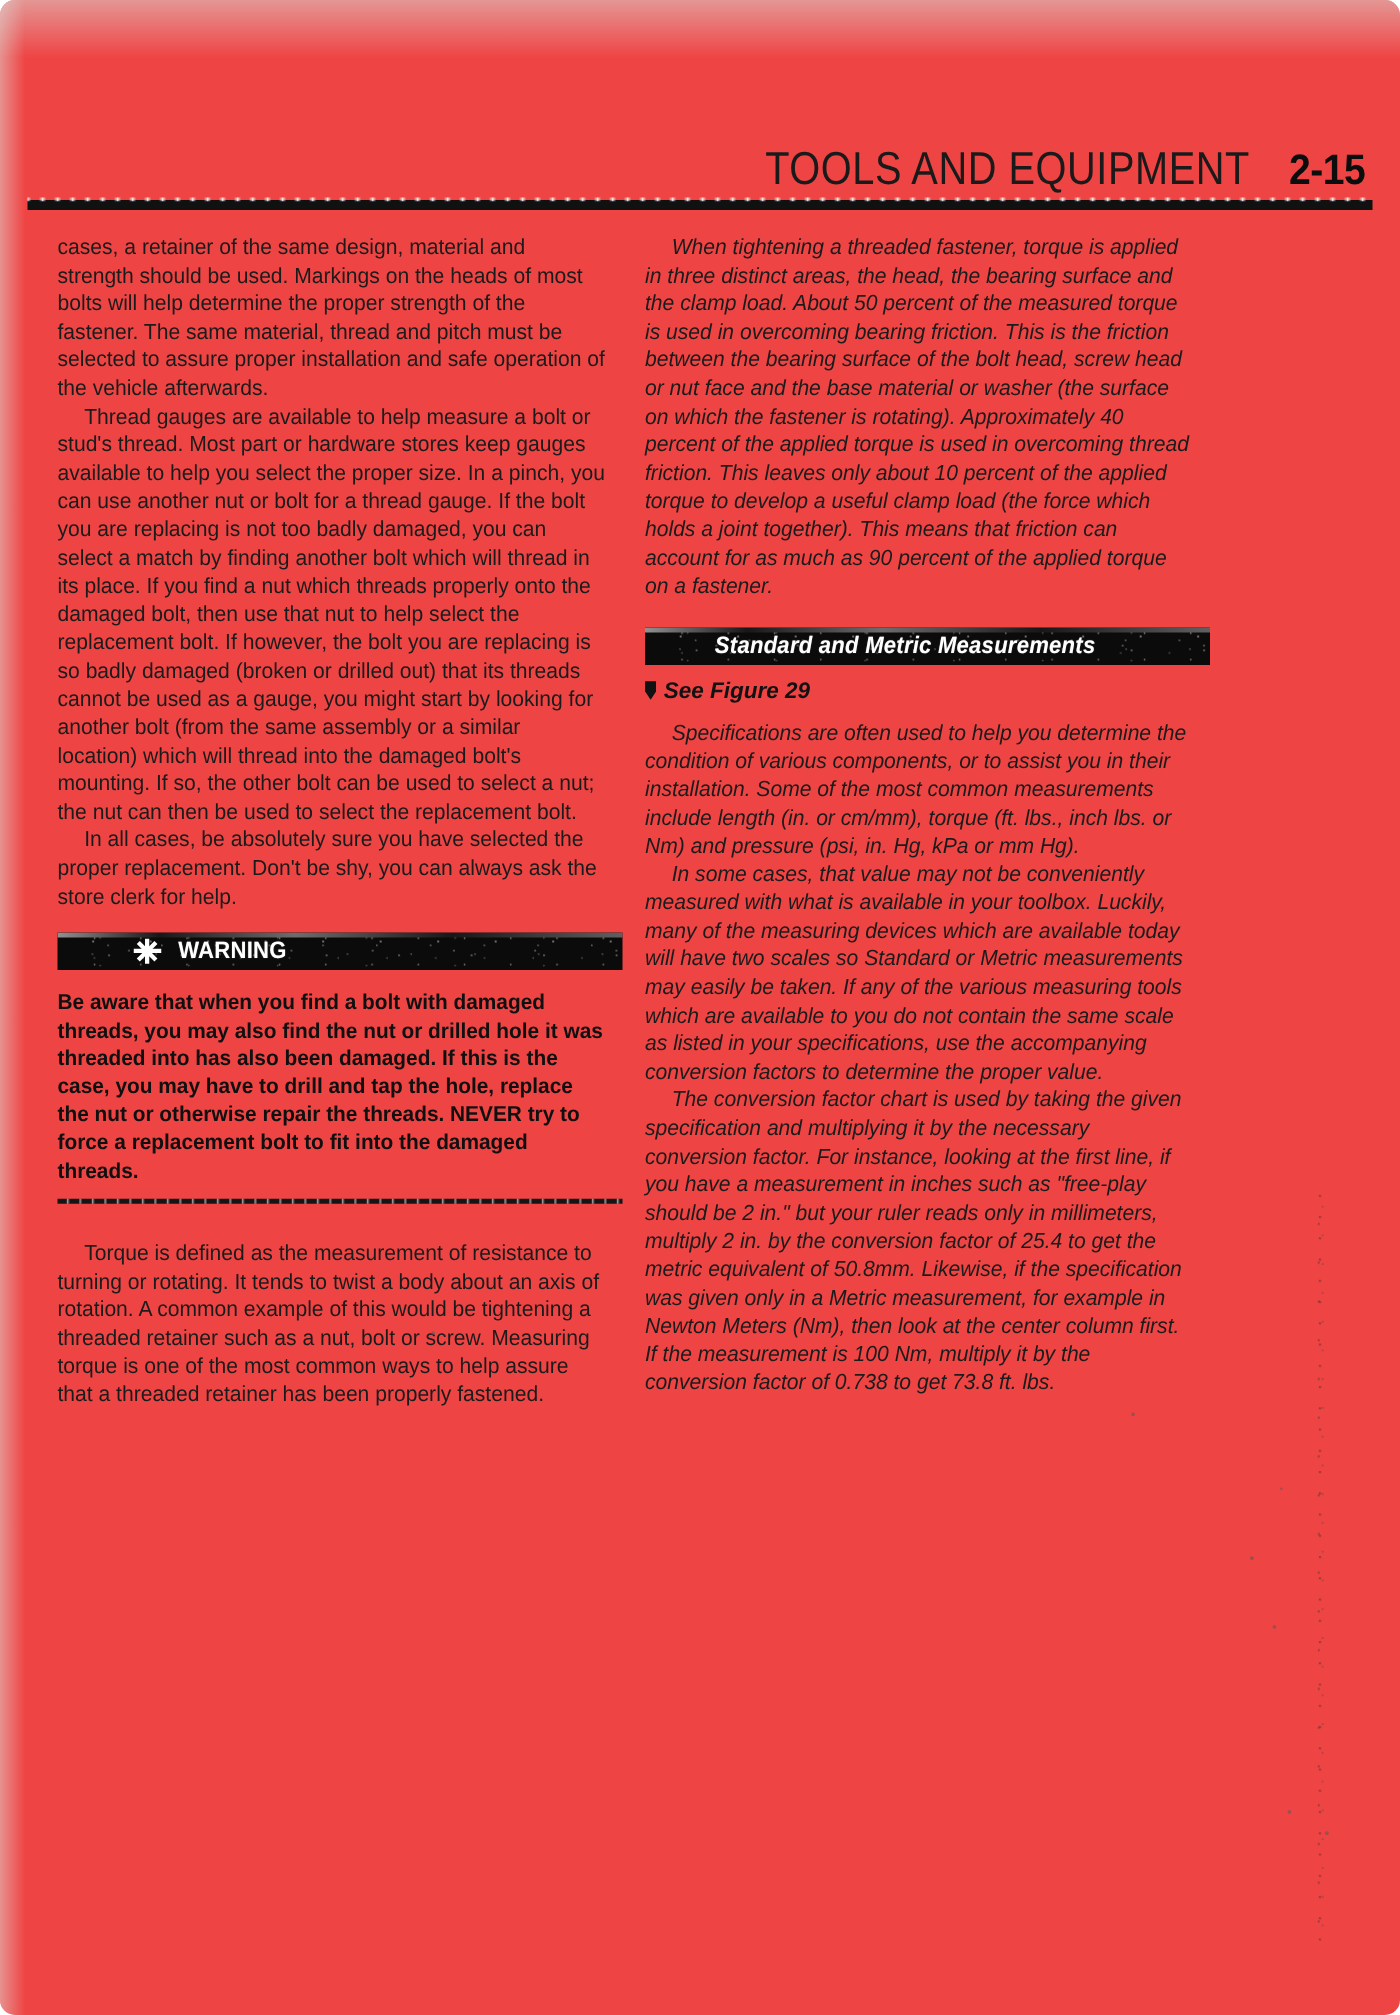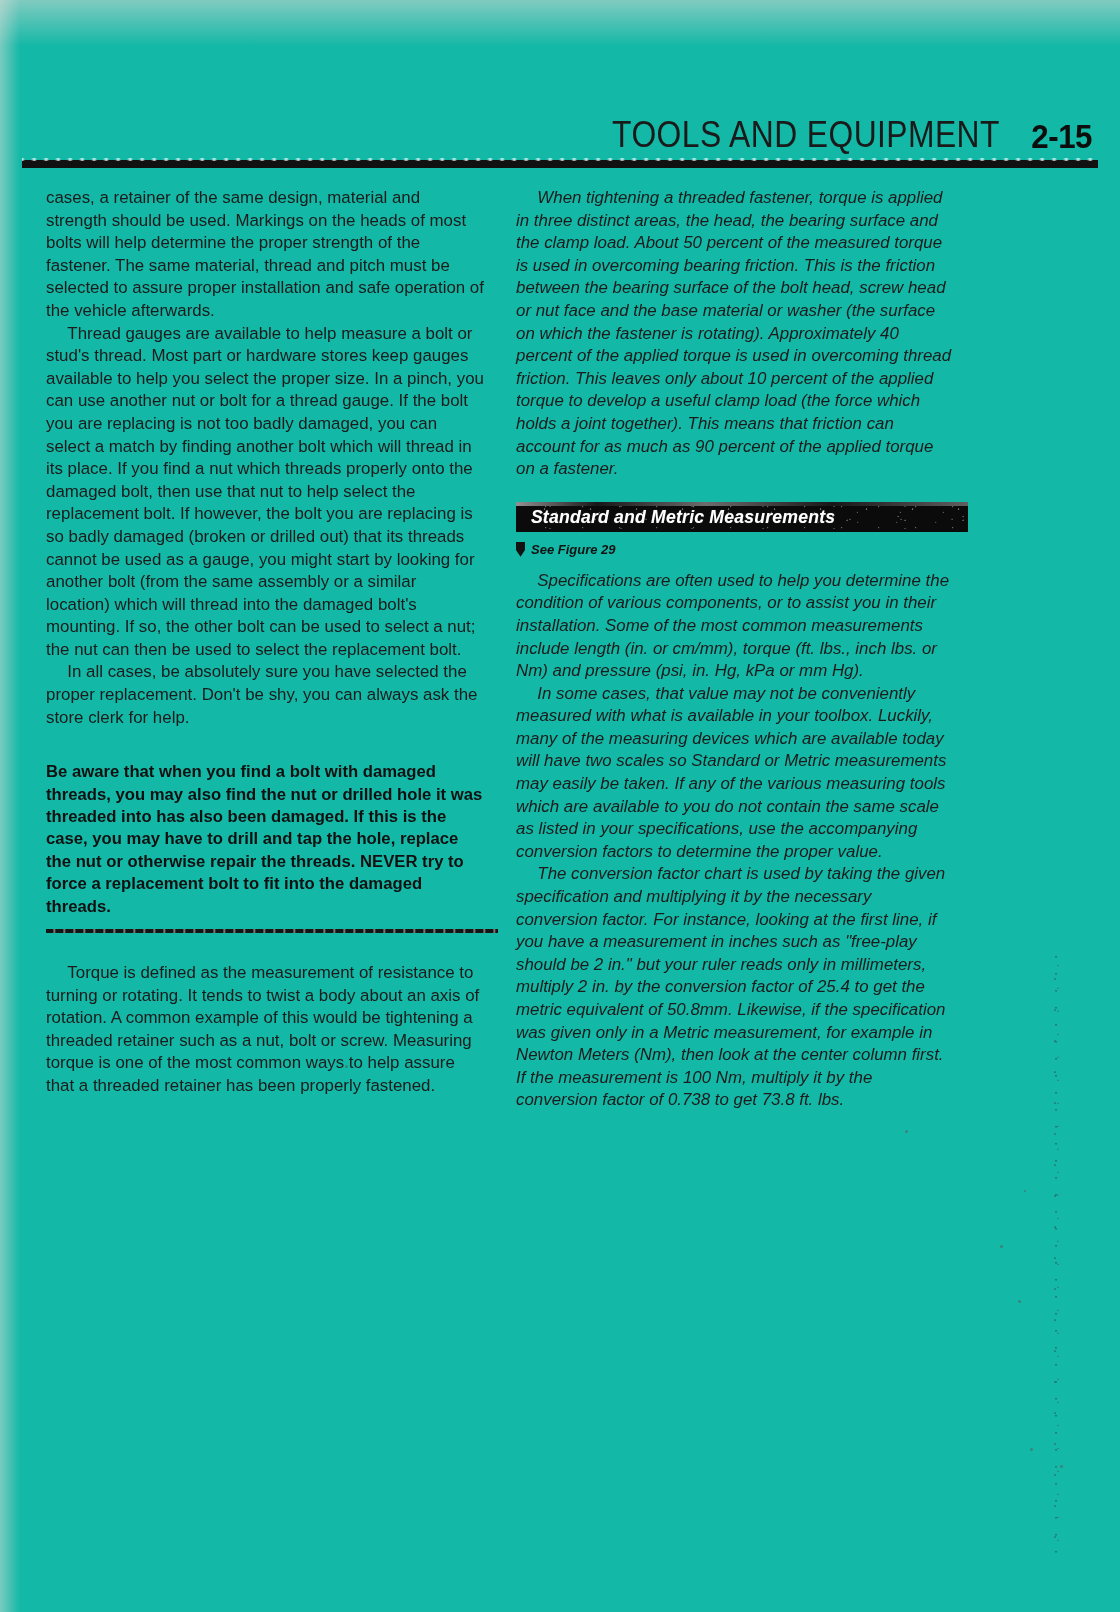--- a/index.html
+++ b/index.html
@@ -6,24 +6,25 @@
   html, body {
     margin: 0;
     padding: 0;
     background: #ffffff;
   }
 
   .page {
     position: relative;
     width: 1120px;
     height: 1612px;
-    background: #14b8a6;
+    background: #ef4444;
     overflow: hidden;
     font-family: "Liberation Sans", sans-serif;
     color: #111111;
+    border-radius: 12px;
   }
 
   
   .header {
     position: absolute;
     top: 104px;
     left: 20px;
     right: 28px;
     height: 52px;
     display: flex;
@@ -92,20 +93,21 @@
   
   .banner {
     position: relative;
     height: 30px;
     background: #0b0b0b;
     color: #ffffff;
     display: flex;
     align-items: center;
     overflow: hidden;
     margin: 0;
+    padding-left: 41px;
   }
   .banner-label {
     position: relative;
     z-index: 3;
     font-size: 19px;
     font-weight: bold;
     letter-spacing: 0.2px;
     padding-left: 16px;
     transform: scaleX(0.93);
     transform-origin: left center;
@@ -173,21 +175,21 @@
     background: repeating-linear-gradient(90deg,
       rgba(255,255,255,0.0) 0px, rgba(255,255,255,0.0) 7px,
       rgba(255,255,255,0.55) 8px, rgba(255,255,255,0.0) 10px);
   }
 
   
   .seefig {
     display: flex;
     align-items: center;
     gap: 6px;
-    font-size: 13px;
+    font-size: 18px;
     font-weight: bold;
     color: #121212;
   }
   .seefig-bullet {
     width: 9px;
     height: 15px;
     flex: 0 0 auto;
     background: #121212;
     clip-path: polygon(0% 0%, 100% 0%, 100% 55%, 50% 100%, 0% 55%);
   }
@@ -249,20 +251,34 @@
   <div class="col col-left">
 
     <p class="body">cases, a retainer of the same design, material and strength should be used. Markings on the heads of most bolts will help determine the proper strength of the fastener. The same material, thread and pitch must be selected to assure proper installation and safe operation of the vehicle afterwards.</p>
 
     <p class="body indent">Thread gauges are available to help measure a bolt or stud's thread. Most part or hardware stores keep gauges available to help you select the proper size. In a pinch, you can use another nut or bolt for a thread gauge. If the bolt you are replacing is not too badly damaged, you can select a match by finding another bolt which will thread in its place. If you find a nut which threads properly onto the damaged bolt, then use that nut to help select the replacement bolt. If however, the bolt you are replacing is so badly damaged (broken or drilled out) that its threads cannot be used as a gauge, you might start by looking for another bolt (from the same assembly or a similar location) which will thread into the damaged bolt's mounting. If so, the other bolt can be used to select a nut; the nut can then be used to select the replacement bolt.</p>
 
     <p class="body indent">In all cases, be absolutely sure you have selected the proper replacement. Don't be shy, you can always ask the store clerk for help.</p>
 
     <div class="sp18"></div>
 
+    <div class="banner">
+      <div class="banner-noise"></div>
+      <div class="banner-topfade"></div>
+      <svg class="warn-burst" viewBox="0 0 26 22">
+        <g fill="#ffffff">
+          <rect x="11" y="1" width="3.4" height="20"></rect>
+          <rect x="2" y="9" width="22" height="3.4"></rect>
+          <rect x="11" y="1" width="3.4" height="20" transform="rotate(45 12.7 11)"></rect>
+          <rect x="11" y="1" width="3.4" height="20" transform="rotate(-45 12.7 11)"></rect>
+          <circle cx="12.7" cy="11" r="4.2"></circle>
+        </g>
+      </svg>
+      <div class="banner-label with-icon">WARNING</div>
+    </div>
 
     <div class="sp14"></div>
 
     <p class="warning-text">Be aware that when you find a bolt with damaged threads, you may also find the nut or drilled hole it was threaded into has also been damaged. If this is the case, you may have to drill and tap the hole, replace the nut or otherwise repair the threads. NEVER try to force a replacement bolt to fit into the damaged threads.</p>
 
     <div class="sp12"></div>
     <div class="thin-rule"></div>
     <div class="sp14"></div>
 
 

